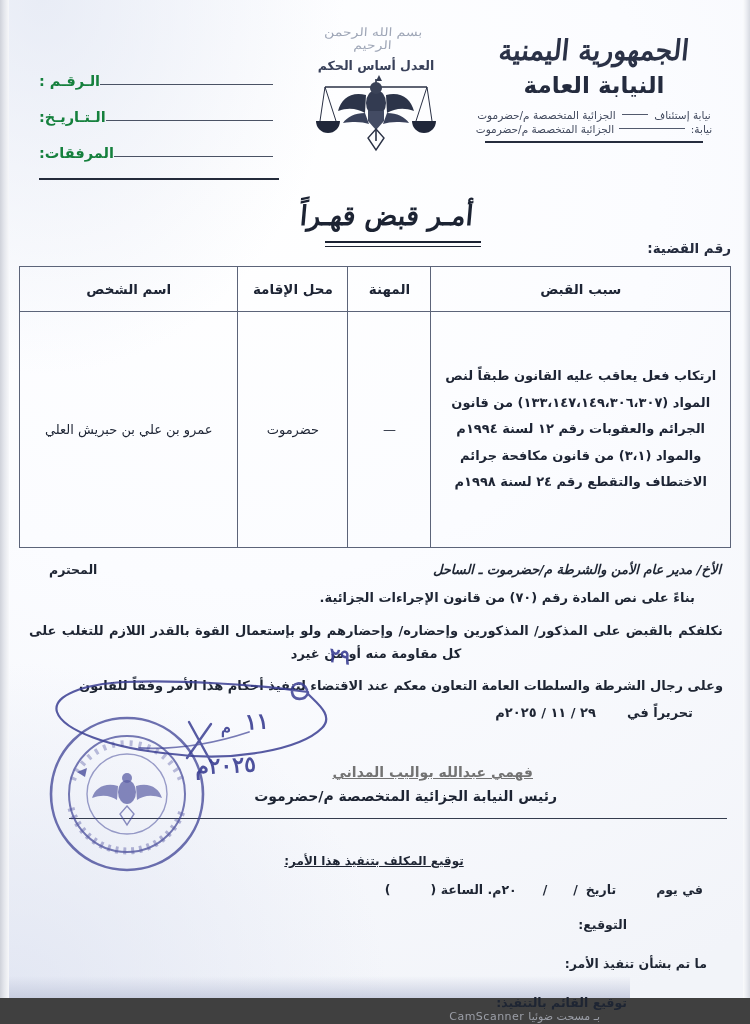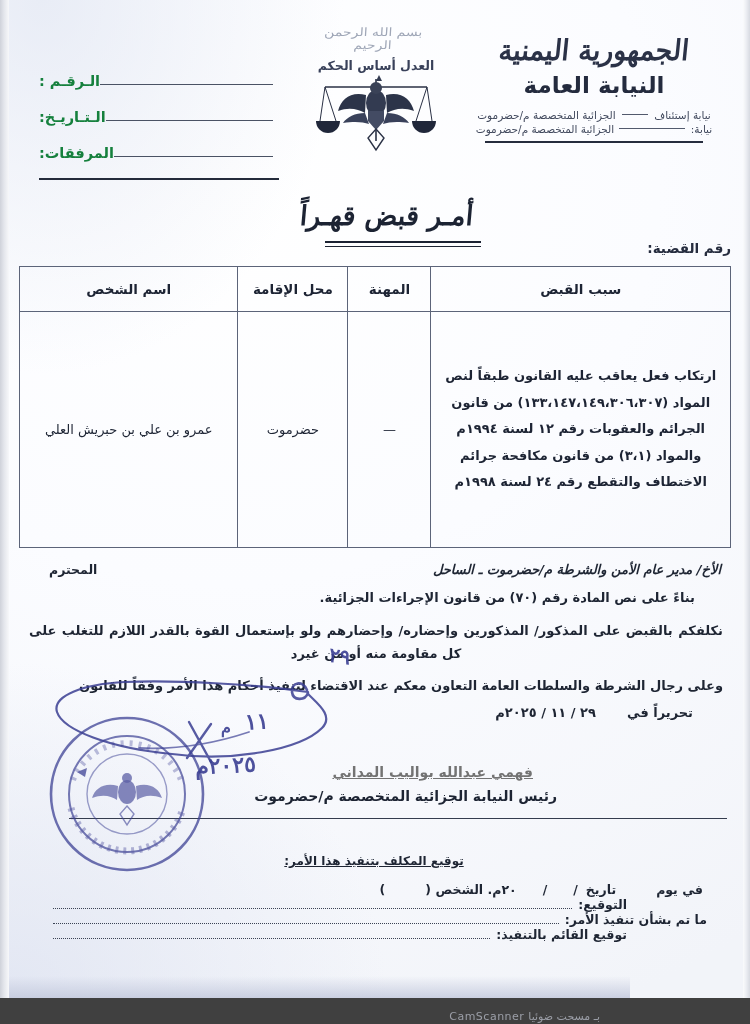--- a/index.html
+++ b/index.html
@@ -421,22 +421,23 @@
   }
   .exec-row .seg { white-space: nowrap; }
   .seg-day   { margin-left: 40px; }
   .seg-date  { margin-left: 8px; }
   .seg-slash { margin-left: 26px; }
   .seg-year  { margin-left: 40px; }
   .seg-hour  { margin-left: 92px; }
 
   .dotted-row {
     display: flex;
-    flex-direction: row;
+    flex-direction: column;
     align-items: baseline;
+    margin-top: 20px;
     font-weight: bold;
     font-size: 12.5px;
     padding-right: 170px;
   }
   .dotted-row .lbl { white-space: nowrap; }
   .dotted-row .dots {
     flex: 1;
     border-bottom: 1.4px dotted #3b4354;
     margin-right: 6px;
     margin-left: 28px;
@@ -617,21 +618,21 @@
     </div>
 
     <div class="exec-zone">
       <div class="exec-title">توقيع المكلف بتنفيذ هذا الأمر:</div>
 
       <div class="exec-row">
         <span class="seg seg-day">في يوم</span>
         <span class="seg seg-date">تاريخ</span>
         <span class="seg seg-slash">/</span>
         <span class="seg seg-slash">/</span>
-        <span class="seg seg-year">٢٠م. الشخص (</span>
+        <span class="seg seg-year">٢٠م. الساعة (</span>
         <span class="seg seg-hour">)</span>
       </div>
 
       <div class="dotted-row mid">
         <span class="lbl">التوقيع:</span>
         <span class="dots"></span>
       </div>
 
       <div class="dotted-row wide">
         <span class="lbl">ما تم بشأن تنفيذ الأمر:</span>

